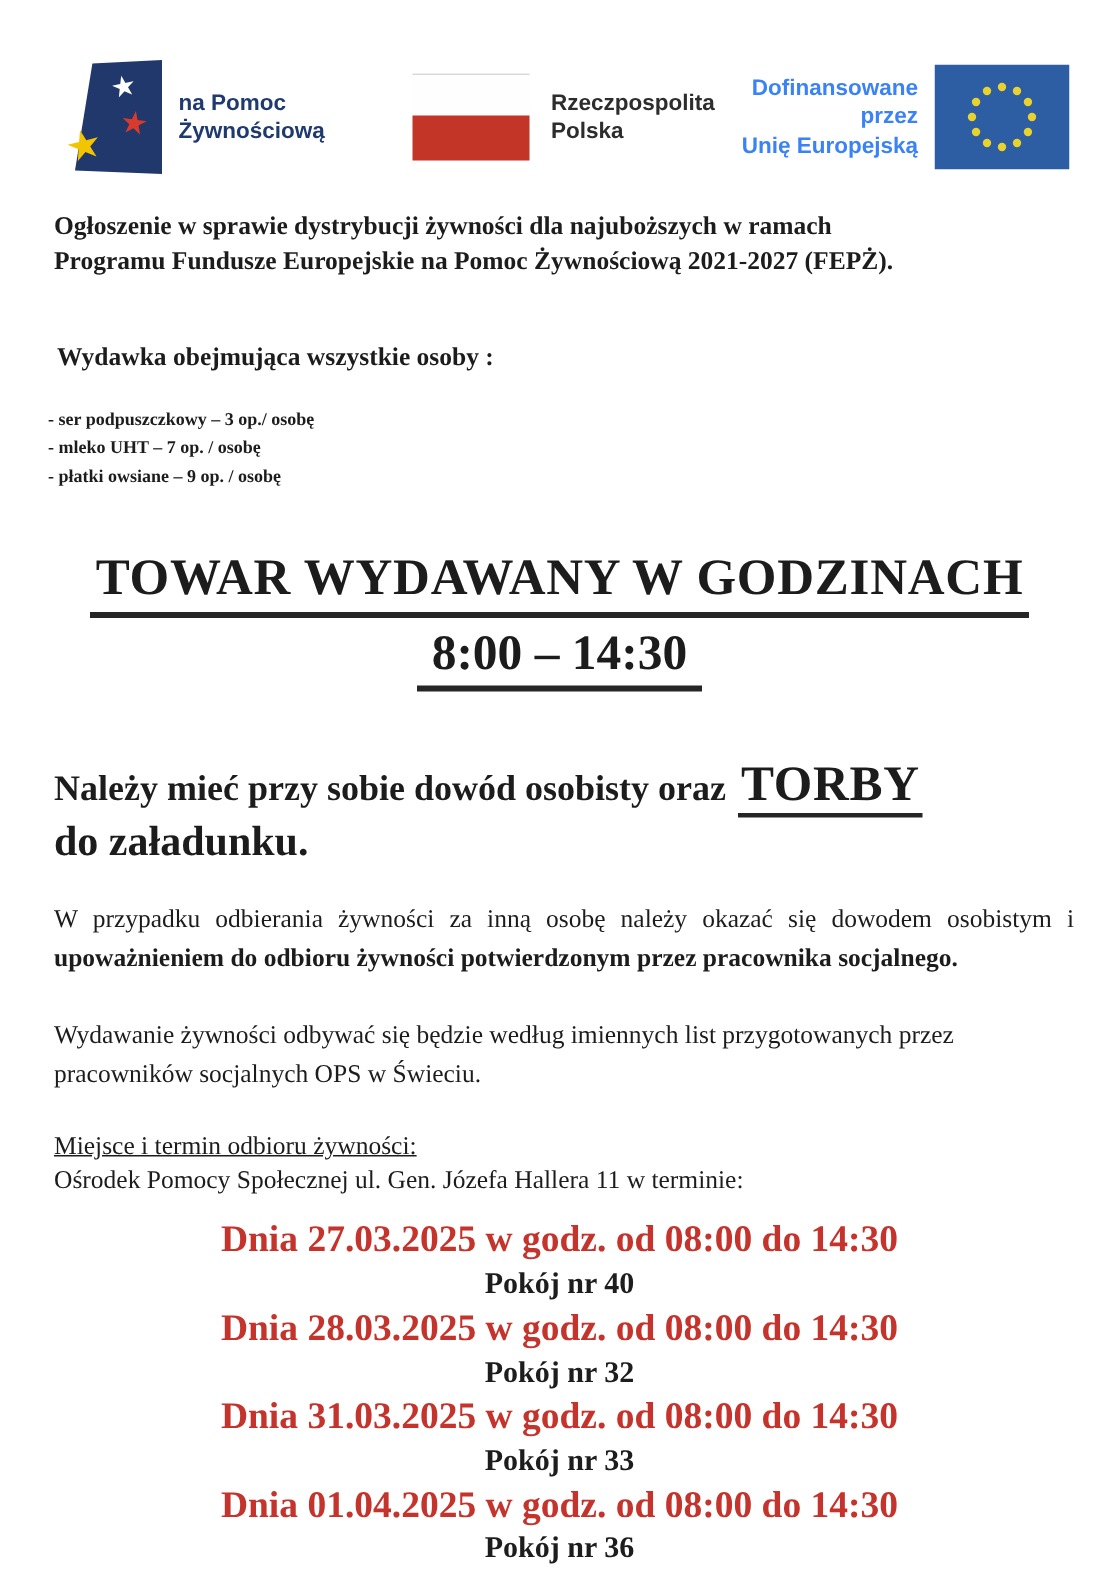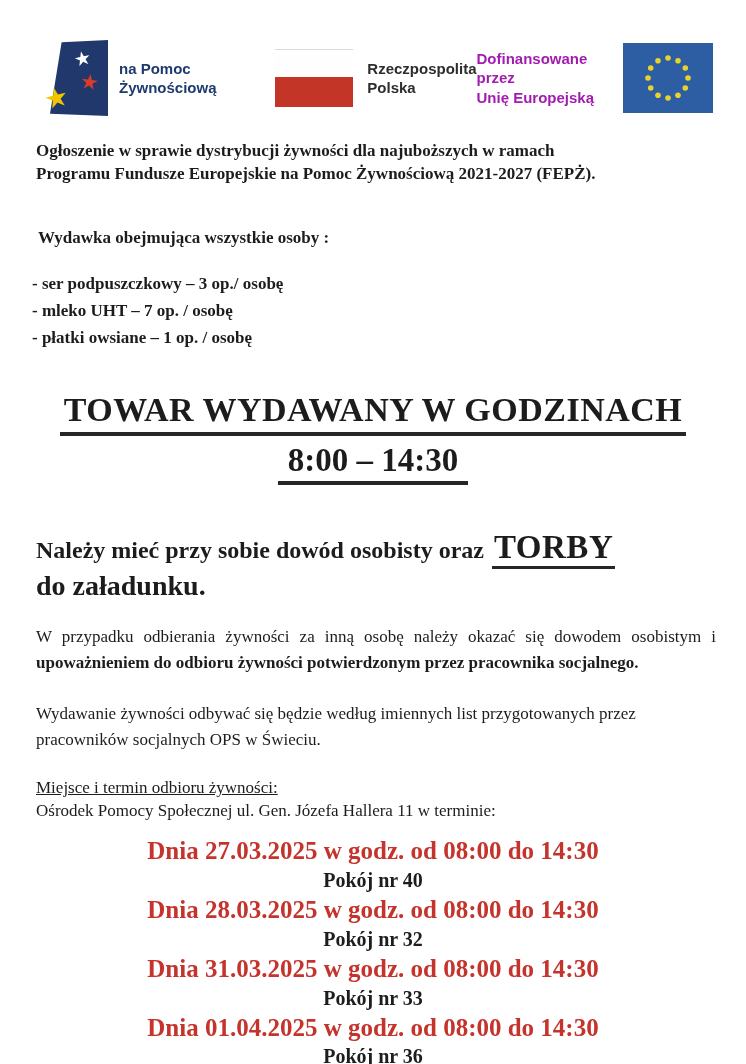--- a/index.html
+++ b/index.html
@@ -20,26 +20,26 @@
   .s-white{color:#ffffff;font-size:19px;top:9px;left:24px;transform:rotate(-12deg);}
   .s-red{color:#d93a2b;font-size:21px;top:32px;left:30px;transform:rotate(8deg);}
   .s-yellow{color:#f2c500;font-size:27px;top:44px;left:-6px;transform:rotate(-14deg);}
   .fe-text{margin-left:11px;font-weight:bold;font-size:15px;line-height:1.3;color:#1f3a6e;}
   
   .pl-flag{width:78px;height:58px;flex:0 0 auto;}
   .pl-white{height:27px;border-top:1px solid #d9d9d9;background:#fefefe;}
   .pl-red{height:30px;background:#c23527;}
   .pl-text{margin-left:14px;font-weight:bold;font-size:15px;line-height:1.3;color:#2d2d2d;}
   
-  .eu-text{text-align:left;font-weight:bold;font-size:15px;line-height:1.3;color:#a21caf;margin-right:11px;}
+  .eu-text{text-align:right;font-weight:bold;font-size:15px;line-height:1.3;color:#3b82f6;margin-right:11px;}
   .eu-flag{display:block;flex:0 0 auto;}
   
   .notice{margin:24px 30px 0 36px;font-size:17px;font-weight:bold;line-height:1.35;}
   .wydawka{margin:42px 30px 0 38px;font-size:17px;font-weight:bold;}
-  .items{margin:22px 30px 0 32px;font-size:17px;font-weight:bold;line-height:1.6;list-style:none;padding:0;}
+  .items{margin:22px 30px 0 32px;font-size:12px;font-weight:bold;line-height:1.6;list-style:none;padding:0;}
   .hours{margin-top:40px;text-align:center;font-weight:bold;}
   .hours .h-line1{display:inline-block;font-size:34px;letter-spacing:.5px;
                   border-bottom:4px solid #262626;padding:0 4px 3px 4px;}
   .hours .h-line2{display:inline-block;font-size:33px;margin-top:6px;
                   border-bottom:4px solid #262626;padding:0 10px 2px 10px;}
   .torby-wrap{margin:44px 28px 0 36px;font-weight:bold;font-family:Liberation Serif, serif;}
   .torby-line1{font-size:24px;white-space:nowrap;}
   .torby-big{font-size:33px;border-bottom:3px solid #262626;padding:0 2px 1px 2px;margin-left:8px;letter-spacing:.5px;}
   .torby-line2{font-size:28px;margin-top:4px;}
   .para{margin:22px 30px 0 36px;font-size:17px;line-height:1.5;}
@@ -107,21 +107,21 @@
     </div>
   </header>
 
   <p class="notice"><span>Ogłoszenie w sprawie dystrybucji żywności dla najuboższych w ramach</span><br><span>Programu Fundusze Europejskie na Pomoc Żywnościową 2021-2027 (FEPŻ).</span></p>
 
   <p class="wydawka">Wydawka obejmująca wszystkie osoby :</p>
 
   <ul class="items">
     <li>- ser podpuszczkowy – 3 op./ osobę</li>
     <li>- mleko UHT – 7 op. / osobę</li>
-    <li>- płatki owsiane – 1 op. / osobę</li>
+    <li>- płatki owsiane – 9 op. / osobę</li>
   </ul>
 
   <div class="hours">
     <span class="h-line1">TOWAR WYDAWANY W GODZINACH</span><br>
     <span class="h-line2">8:00 – 14:30</span>
   </div>
 
   <div class="torby-wrap">
     <div class="torby-line1"><span>Należy mieć przy sobie dowód osobisty oraz</span><span class="torby-big">TORBY</span></div>
     <div class="torby-line2">do załadunku.</div>

